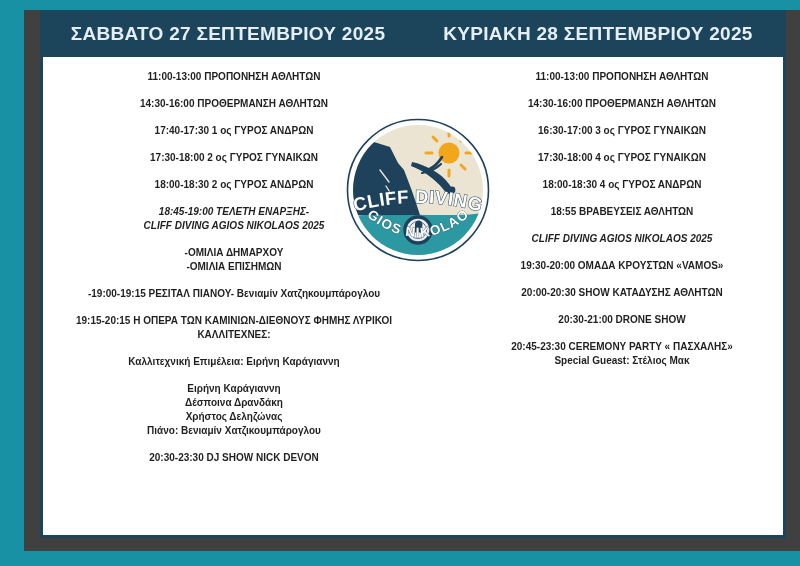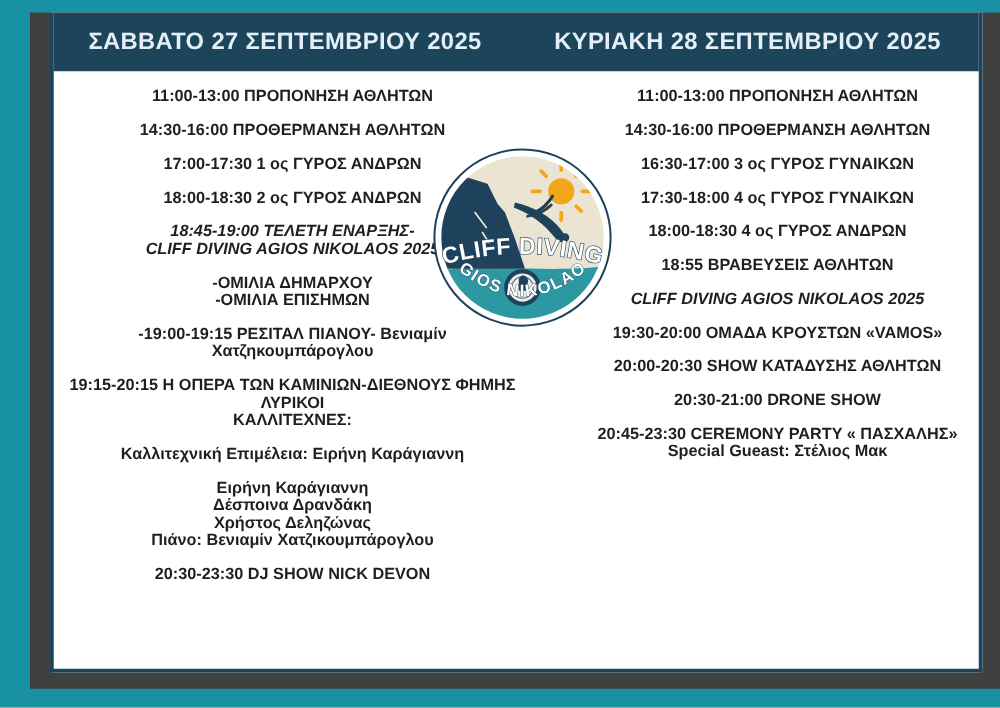--- a/index.html
+++ b/index.html
@@ -8,21 +8,21 @@
   .page{position:absolute; left:24px; top:10px; width:781px; height:541px; background:#404040;}
   .content{position:absolute; left:16px; top:0; width:746px; height:528px;
            background:#ffffff; border-left:3px solid #1c455c; border-right:3px solid #1c455c;
            border-bottom:3px solid #1c455c; box-sizing:border-box;}
   .band{position:absolute; left:0; top:0; width:100%; height:47px; background:#1c455c; display:flex;}
   .band-title{flex:1 1 50%; display:flex; align-items:center; justify-content:center;
               color:#e4eef4; font-size:19px; font-weight:bold; letter-spacing:.3px;}
   .col{position:absolute; text-align:center; color:#1f1f1f;}
   .col-left{left:5px; top:60px; width:372px;}
   .col-right{left:403px; top:60px; width:352px;}
-  .item{font-size:13px; line-height:14px; font-weight:bold; margin-bottom:13px;}
+  .item{font-size:10px; line-height:14px; font-weight:bold; margin-bottom:13px;}
   .item.italic{font-style:italic;}
   .logo{position:absolute; left:303px; top:108px; width:144px; height:144px;}
   .logo svg{display:block;}
 </style>
 </head>
 <body>
 
 <div class="poster">
   <div class="page">
     <div class="content">
@@ -34,21 +34,24 @@
 
       <div class="col col-left">
 
       <div class="item">
             <div class="line">11:00-13:00 ΠΡΟΠΟΝΗΣΗ ΑΘΛΗΤΩΝ</div>
           </div>
           <div class="item">
             <div class="line">14:30-16:00 ΠΡΟΘΕΡΜΑΝΣΗ ΑΘΛΗΤΩΝ</div>
           </div>
           <div class="item">
-            <div class="line">17:00-17:30 1 ος ΓΥΡΟΣ ΑΝΔΡΩΝ</div>
+            <div class="line">17:40-17:30 1 ος ΓΥΡΟΣ ΑΝΔΡΩΝ</div>
+          </div>
+          <div class="item">
+            <div class="line">17:30-18:00 2 ος ΓΥΡΟΣ ΓΥΝΑΙΚΩΝ</div>
           </div>
           <div class="item">
             <div class="line">18:00-18:30 2 ος ΓΥΡΟΣ ΑΝΔΡΩΝ</div>
           </div>
           <div class="item italic">
             <div class="line">18:45-19:00 ΤΕΛΕΤΗ ΕΝΑΡΞΗΣ-</div>
             <div class="line">CLIFF DIVING AGIOS NIKOLAOS 2025</div>
           </div>
           <div class="item">
             <div class="line">-ΟΜΙΛΙΑ ΔΗΜΑΡΧΟΥ</div>

